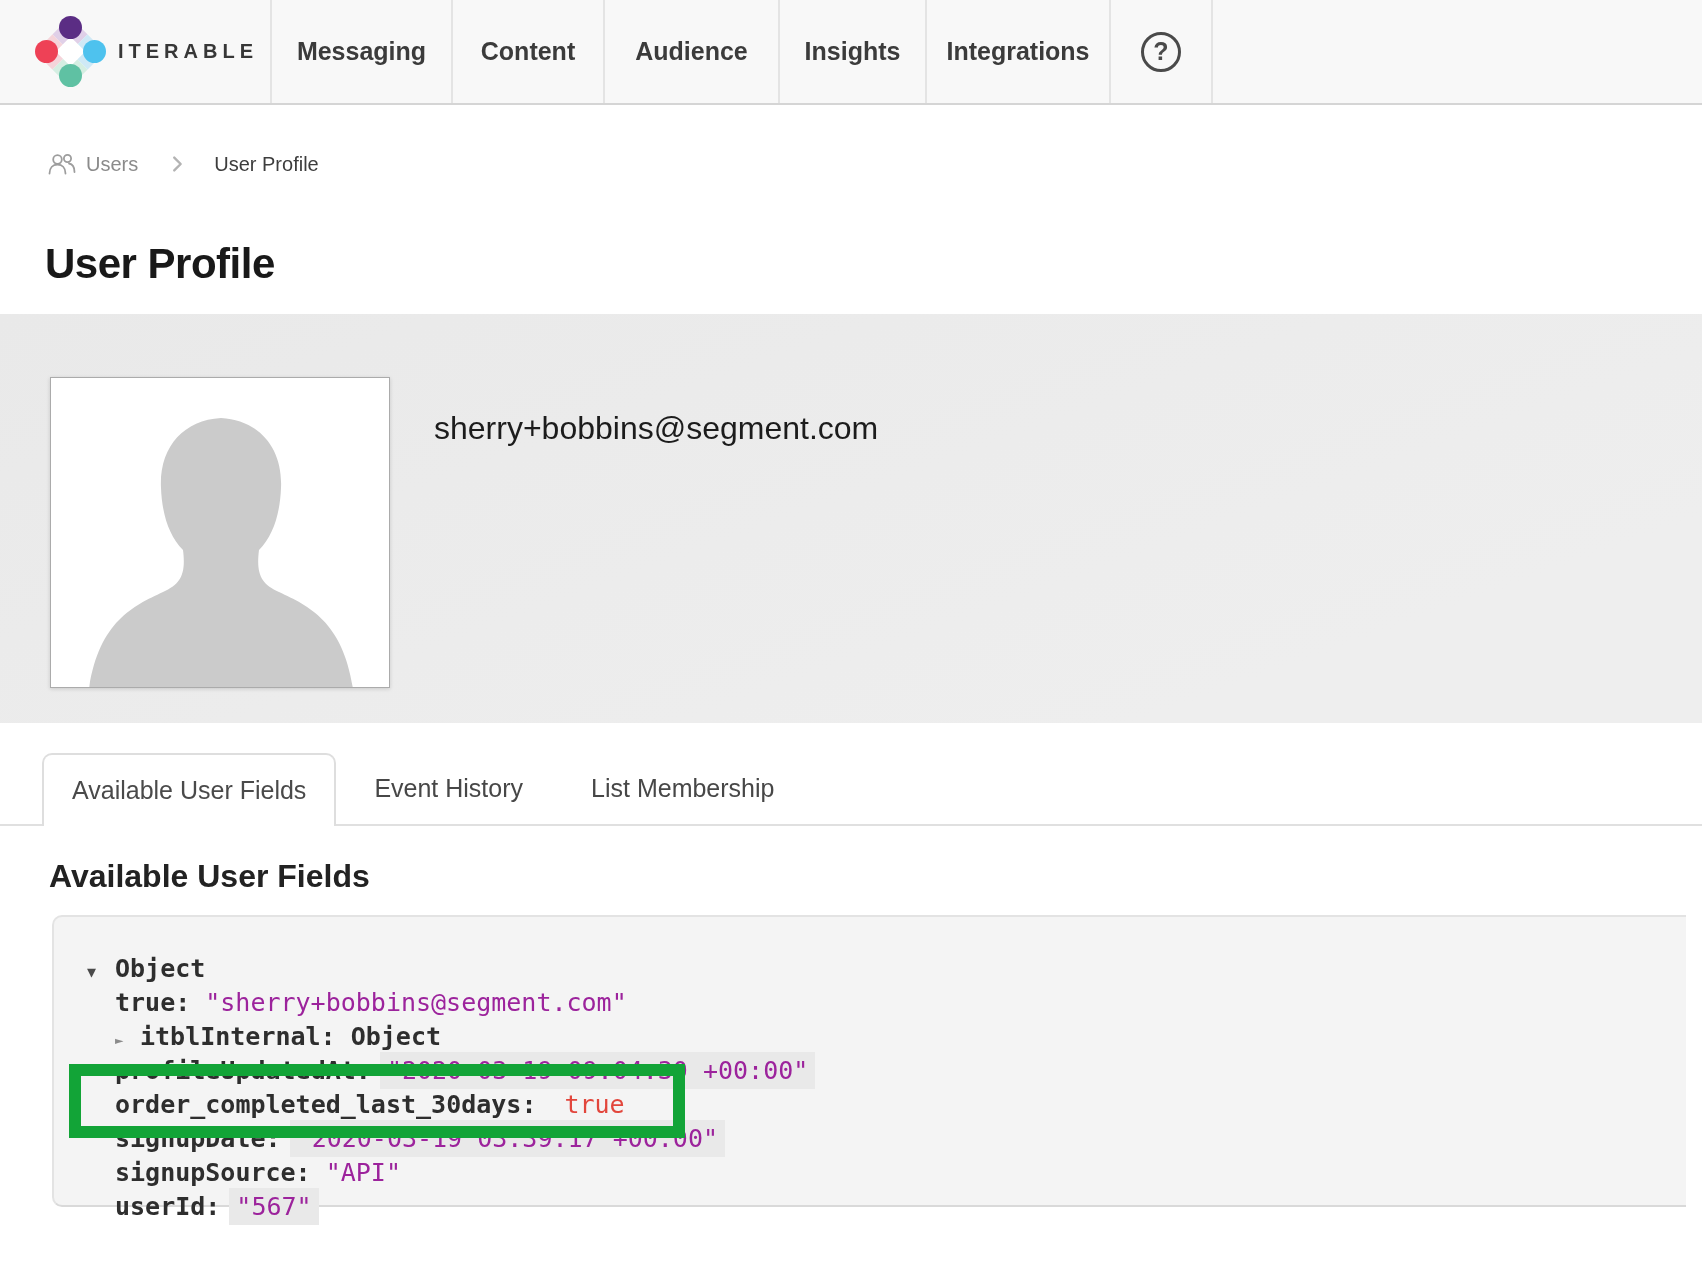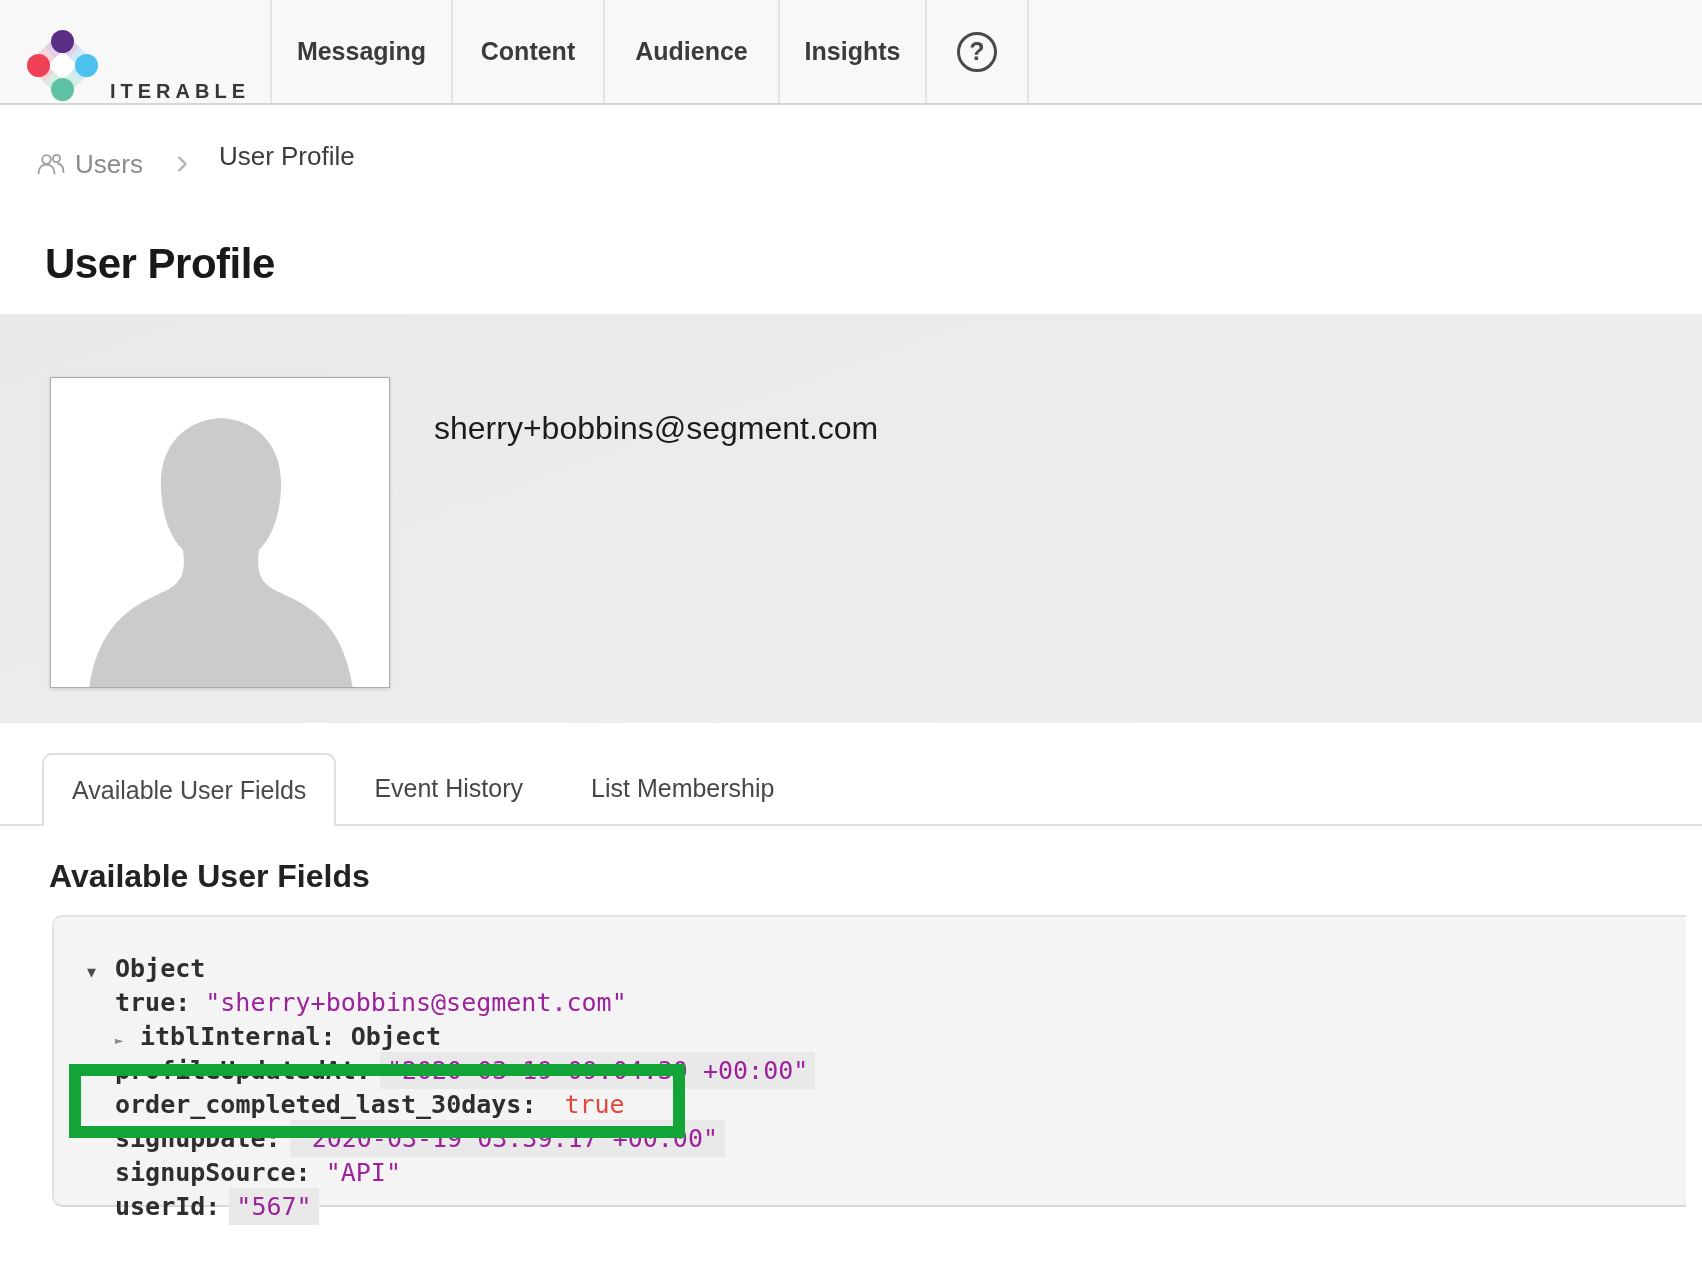--- a/index.html
+++ b/index.html
@@ -2,22 +2,22 @@
 <html><head>
 <meta charset="utf-8">
 <style>
   * { margin:0; padding:0; box-sizing:border-box; }
   html,body { width:1702px; height:1276px; background:#ffffff; overflow:hidden;
               font-family:"Liberation Sans", sans-serif; }
 
   
   .navbar { position:absolute; left:0; top:0; width:1702px; height:105px;
             background:#f8f8f8; border-bottom:2px solid #d5d5d5; display:flex; }
-  .logo-cell { width:272px; height:100%; display:flex; align-items:flex-end;
-               border-right:2px solid #e4e4e4; padding-left:24px; cursor:pointer; }
+  .logo-cell { width:272px; height:100%; display:flex; align-items:center;
+               border-right:2px solid #e4e4e4; padding-left:32px; cursor:pointer; }
   .logo-mark { position:relative; width:76px; height:76px; flex:0 0 auto; }
   .lm-diamond { position:absolute; left:13px; top:13px; width:50px; height:50px;
                 transform:rotate(45deg); border-radius:6px; overflow:hidden;
                 display:grid; grid-template-columns:1fr 1fr; grid-template-rows:1fr 1fr; }
   .q-tl{background:#e0d0e8;} .q-tr{background:#cfe9f6;}
   .q-bl{background:#f5d4da;} .q-br{background:#d5eee2;}
   .lm-center { position:absolute; left:27.5px; top:27.5px; width:21px; height:21px;
                background:#ffffff; transform:rotate(45deg); }
   .lm-dot { position:absolute; width:23px; height:23px; border-radius:50%; }
   .dot-top    { left:26.5px; top:2.5px; }
@@ -29,22 +29,22 @@
   .nav-cell { height:100%; display:flex; align-items:center; justify-content:center;
               border-right:2px solid #e4e4e4; font-size:25px; font-weight:bold;
               color:#3b3b3b; cursor:pointer; }
   .w-messaging{width:181px;} .w-content{width:152px;} .w-audience{width:175px;}
   .w-insights{width:147px;} .w-integrations{width:184px;} .w-help{width:102px;}
   .help-circle { width:40px; height:40px; border:3px solid #4a4a4a; border-radius:50%;
                  display:flex; align-items:center; justify-content:center;
                  font-size:25px; font-weight:bold; color:#4a4a4a; }
 
   
-  .breadcrumb { position:absolute; left:36px; top:141px; height:46px;
-                display:flex; font-size:26px; }
+  .breadcrumb { position:absolute; left:47px; top:141px; height:46px;
+                display:flex; align-items:center; font-size:20px; }
   .crumb-users { display:flex; align-items:center; color:#8b8b8b; cursor:pointer; }
   .crumb-users svg { margin-right:9px; }
   .crumb-chevron { margin:0 26px 0 28px; display:flex; align-items:center; }
   .crumb-current { color:#3d3d3d; }
 
   
   .page-title { position:absolute; left:45px; top:240px; font-size:42px;
                 color:#191919; letter-spacing:-0.5px; }
 
   
@@ -104,20 +104,21 @@
       <div class="lm-dot dot-left" style="background-color: rgb(238, 65, 86);"></div>
       <div class="lm-dot dot-right" style="background-color: rgb(78, 194, 238);"></div>
       <div class="lm-dot dot-bottom" style="background-color: rgb(95, 193, 163);"></div>
     </div>
     <span class="wordmark">ITERABLE</span>
   </div>
   <div class="nav-cell w-messaging">Messaging</div>
   <div class="nav-cell w-content">Content</div>
   <div class="nav-cell w-audience">Audience</div>
   <div class="nav-cell w-insights">Insights</div>
+  <div class="nav-cell w-integrations">Integrations</div>
   <div class="nav-cell w-help">
     <div class="help-circle">?</div>
   </div>
 </div>
 
 <div class="breadcrumb">
   <span class="crumb-users">
     <svg width="30" height="24" viewBox="0 0 30 24" fill="none" stroke="#9d9d9d" stroke-width="1.8" stroke-linecap="round">
       <circle cx="10.5" cy="7.5" r="4.3"></circle>
       <path d="M2.5 21.5 C2.5 15.5 6 12.5 10.5 12.5 C15 12.5 18.5 15.5 18.5 21.5"></path>

